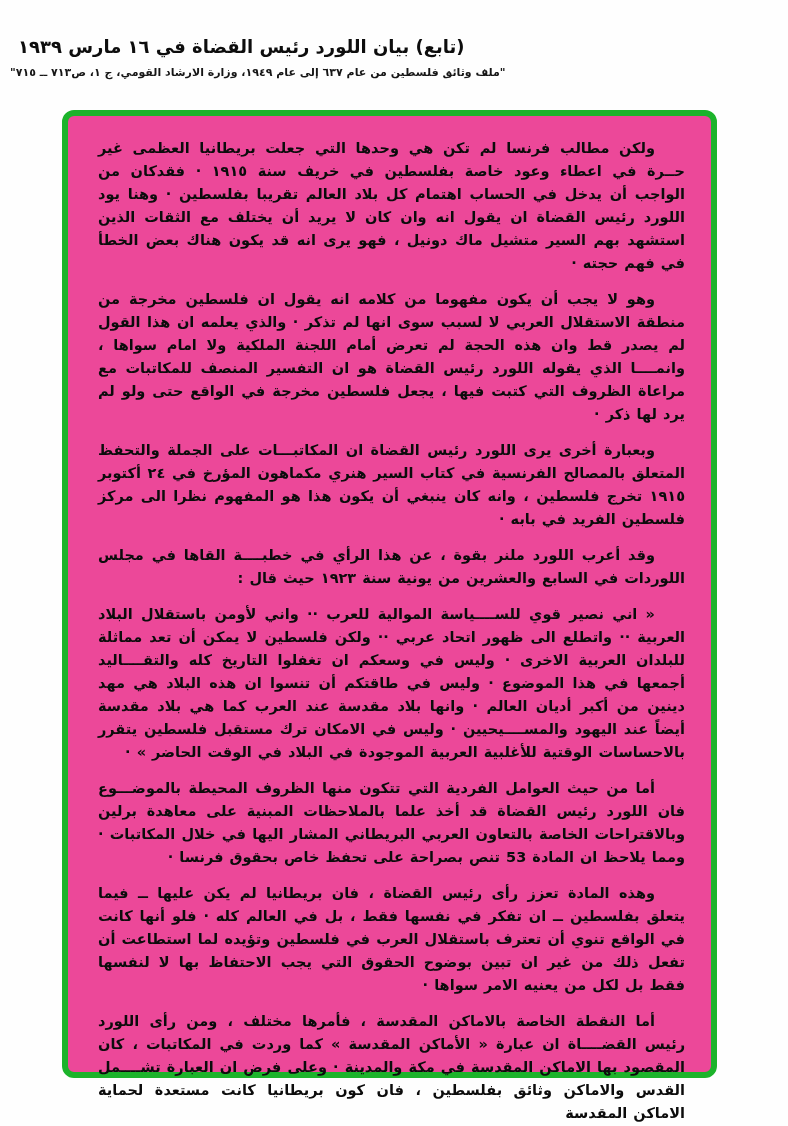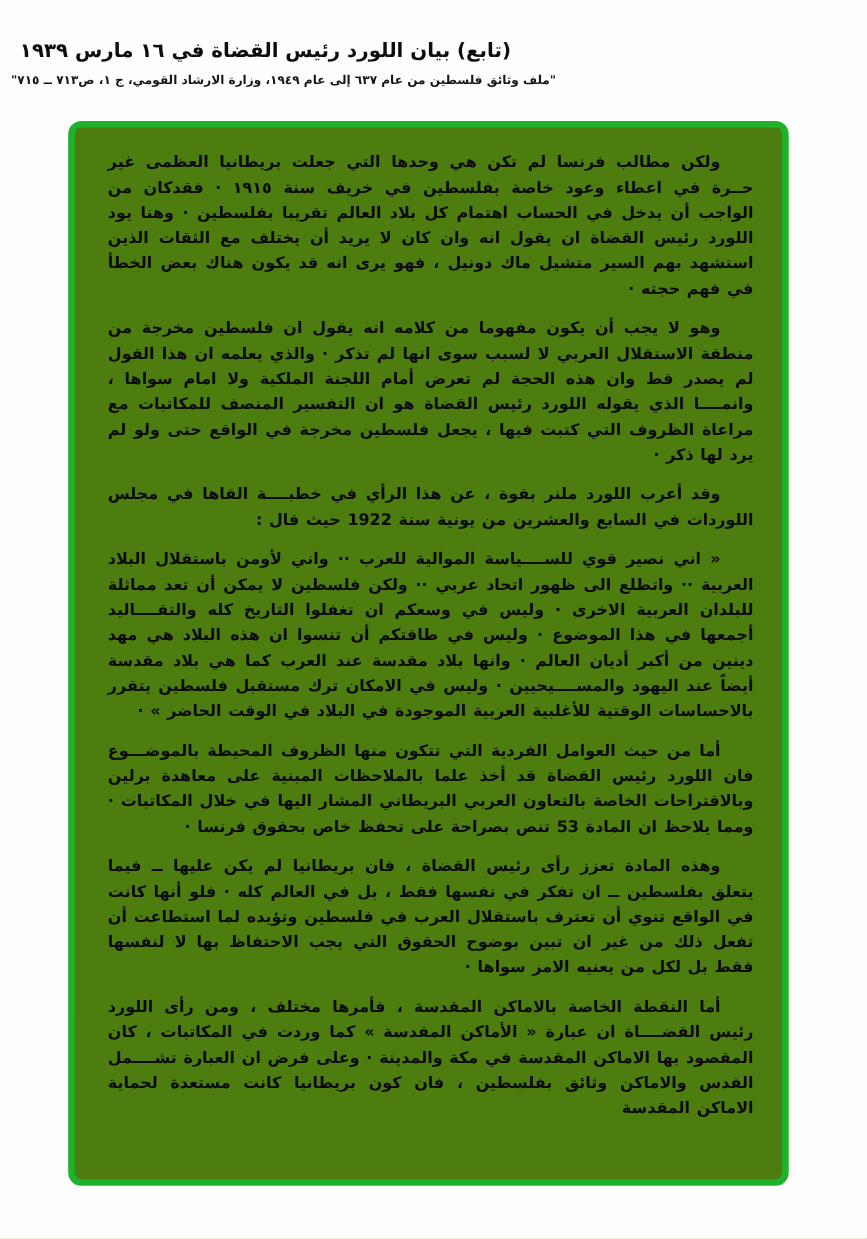--- a/index.html
+++ b/index.html
@@ -40,21 +40,21 @@
   }
   .frame {
     position: absolute;
     left: 62px;
     top: 110px;
     width: 655px;
     height: 968px;
     border: 6px solid #1cb32b;
     border-radius: 12px;
     box-sizing: border-box;
-    background: #4d7c0f;
+    background: #ec4899;
   }
   .frame-inner {
     direction: rtl;
     text-align: justify;
     padding: 21px 26px 0 30px;
     color: #0c0c0c;
   }
   .frame-inner p {
     font-size: 14.5px;
     font-weight: 700;
@@ -71,21 +71,22 @@
 
   <div class="header">
     <div class="doc-title">(تابع) بيان اللورد رئيس القضاة في ١٦ مارس ١٩٣٩</div>
     <div class="doc-subtitle">"ملف وثائق فلسطين من عام ٦٣٧ إلى عام ١٩٤٩، وزارة الارشاد القومي، ج ١، ص٧١٣ ــ ٧١٥"</div>
   </div>
 
   <div class="frame">
     <div class="frame-inner">
       <p>ولكن مطالب فرنسا لم تكن هي وحدها التي جعلت بريطانيا العظمى غير حــرة في اعطاء وعود خاصة بفلسطين في خريف سنة ١٩١٥ · فقدكان من الواجب أن يدخل في الحساب اهتمام كل بلاد العالم تقريبا بفلسطين · وهنا يود اللورد رئيس القضاة ان يقول انه وان كان لا يريد أن يختلف مع الثقات الذين استشهد بهم السير متشيل ماك دونيل ، فهو يرى انه قد يكون هناك بعض الخطأ في فهم حجته ·</p>
       <p>وهو لا يجب أن يكون مفهوما من كلامه انه يقول ان فلسطين مخرجة من منطقة الاستقلال العربي لا لسبب سوى انها لم تذكر · والذي يعلمه ان هذا القول لم يصدر قط وان هذه الحجة لم تعرض أمام اللجنة الملكية ولا امام سواها ، وانمــــا الذي يقوله اللورد رئيس القضاة هو ان التفسير المنصف للمكاتبات مع مراعاة الظروف التي كتبت فيها ، يجعل فلسطين مخرجة في الواقع حتى ولو لم يرد لها ذكر ·</p>
-      <p>وقد أعرب اللورد ملنر بقوة ، عن هذا الرأي في خطبــــة القاها في مجلس اللوردات في السابع والعشرين من يونية سنة 1922 حيث قال :</p>
+      <p>وبعبارة أخرى يرى اللورد رئيس القضاة ان المكاتبـــات على الجملة والتحفظ المتعلق بالمصالح الفرنسية في كتاب السير هنري مكماهون المؤرخ في ٢٤ أكتوبر ١٩١٥ تخرج فلسطين ، وانه كان ينبغي أن يكون هذا هو المفهوم نظرا الى مركز فلسطين الفريد في بابه ·</p>
+      <p>وقد أعرب اللورد ملنر بقوة ، عن هذا الرأي في خطبــــة القاها في مجلس اللوردات في السابع والعشرين من يونية سنة ١٩٢٣ حيث قال :</p>
       <p>« اني نصير قوي للســــياسة الموالية للعرب ·· واني لأومن باستقلال البلاد العربية ·· واتطلع الى ظهور اتحاد عربي ·· ولكن فلسطين لا يمكن أن تعد مماثلة للبلدان العربية الاخرى · وليس في وسعكم ان تغفلوا التاريخ كله والتقــــاليد أجمعها في هذا الموضوع · وليس في طاقتكم أن تنسوا ان هذه البلاد هي مهد دينين من أكبر أديان العالم · وانها بلاد مقدسة عند العرب كما هي بلاد مقدسة أيضاً عند اليهود والمســــيحيين · وليس في الامكان ترك مستقبل فلسطين يتقرر بالاحساسات الوقتية للأغلبية العربية الموجودة في البلاد في الوقت الحاضر » ·</p>
       <p>أما من حيث العوامل الفردية التي تتكون منها الظروف المحيطة بالموضـــوع فان اللورد رئيس القضاة قد أخذ علما بالملاحظات المبنية على معاهدة برلين وبالاقتراحات الخاصة بالتعاون العربي البريطاني المشار اليها في خلال المكاتبات · ومما يلاحظ ان المادة 53 تنص بصراحة على تحفظ خاص بحقوق فرنسا ·</p>
       <p>وهذه المادة تعزز رأى رئيس القضاة ، فان بريطانيا لم يكن عليها ــ فيما يتعلق بفلسطين ــ ان تفكر في نفسها فقط ، بل في العالم كله · فلو أنها كانت في الواقع تنوي أن تعترف باستقلال العرب في فلسطين وتؤيده لما استطاعت أن تفعل ذلك من غير ان تبين بوضوح الحقوق التي يجب الاحتفاظ بها لا لنفسها فقط بل لكل من يعنيه الامر سواها ·</p>
       <p>أما النقطة الخاصة بالاماكن المقدسة ، فأمرها مختلف ، ومن رأى اللورد رئيس القضــــاة ان عبارة « الأماكن المقدسة » كما وردت في المكاتبات ، كان المقصود بها الاماكن المقدسة في مكة والمدينة · وعلى فرض ان العبارة تشــــمل القدس والاماكن وثائق بفلسطين ، فان كون بريطانيا كانت مستعدة لحماية الاماكن المقدسة</p>
     </div>
   </div>
 
 </div>
 
 </body></html>

